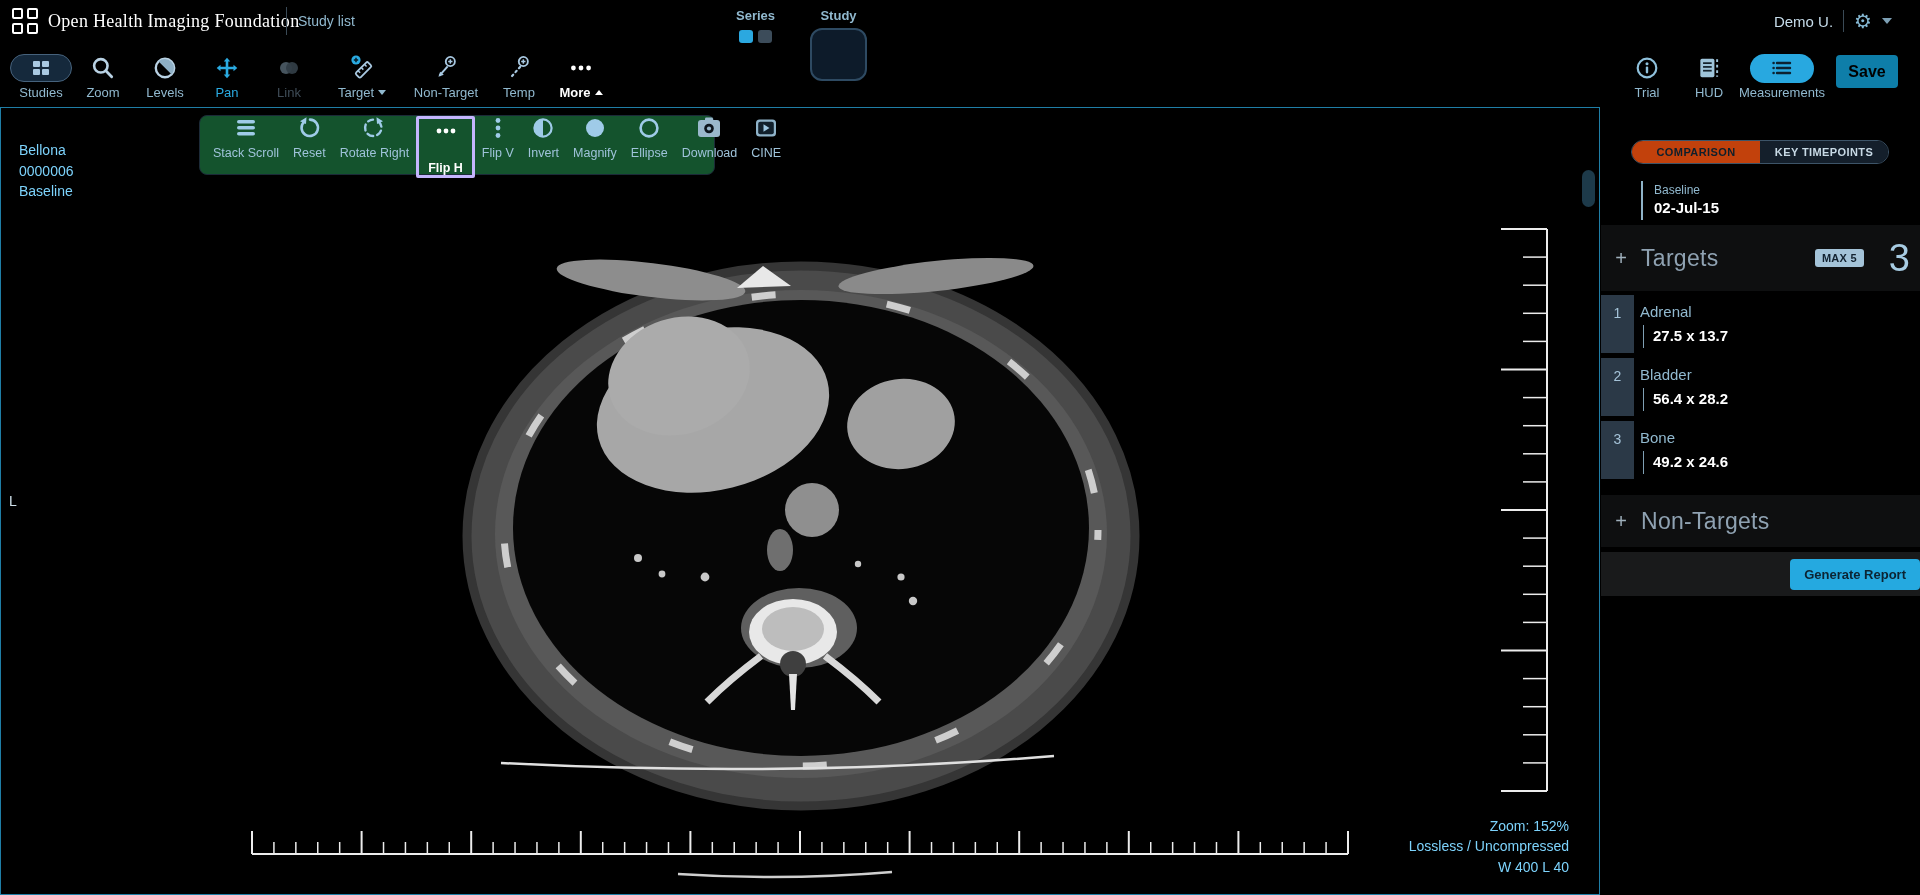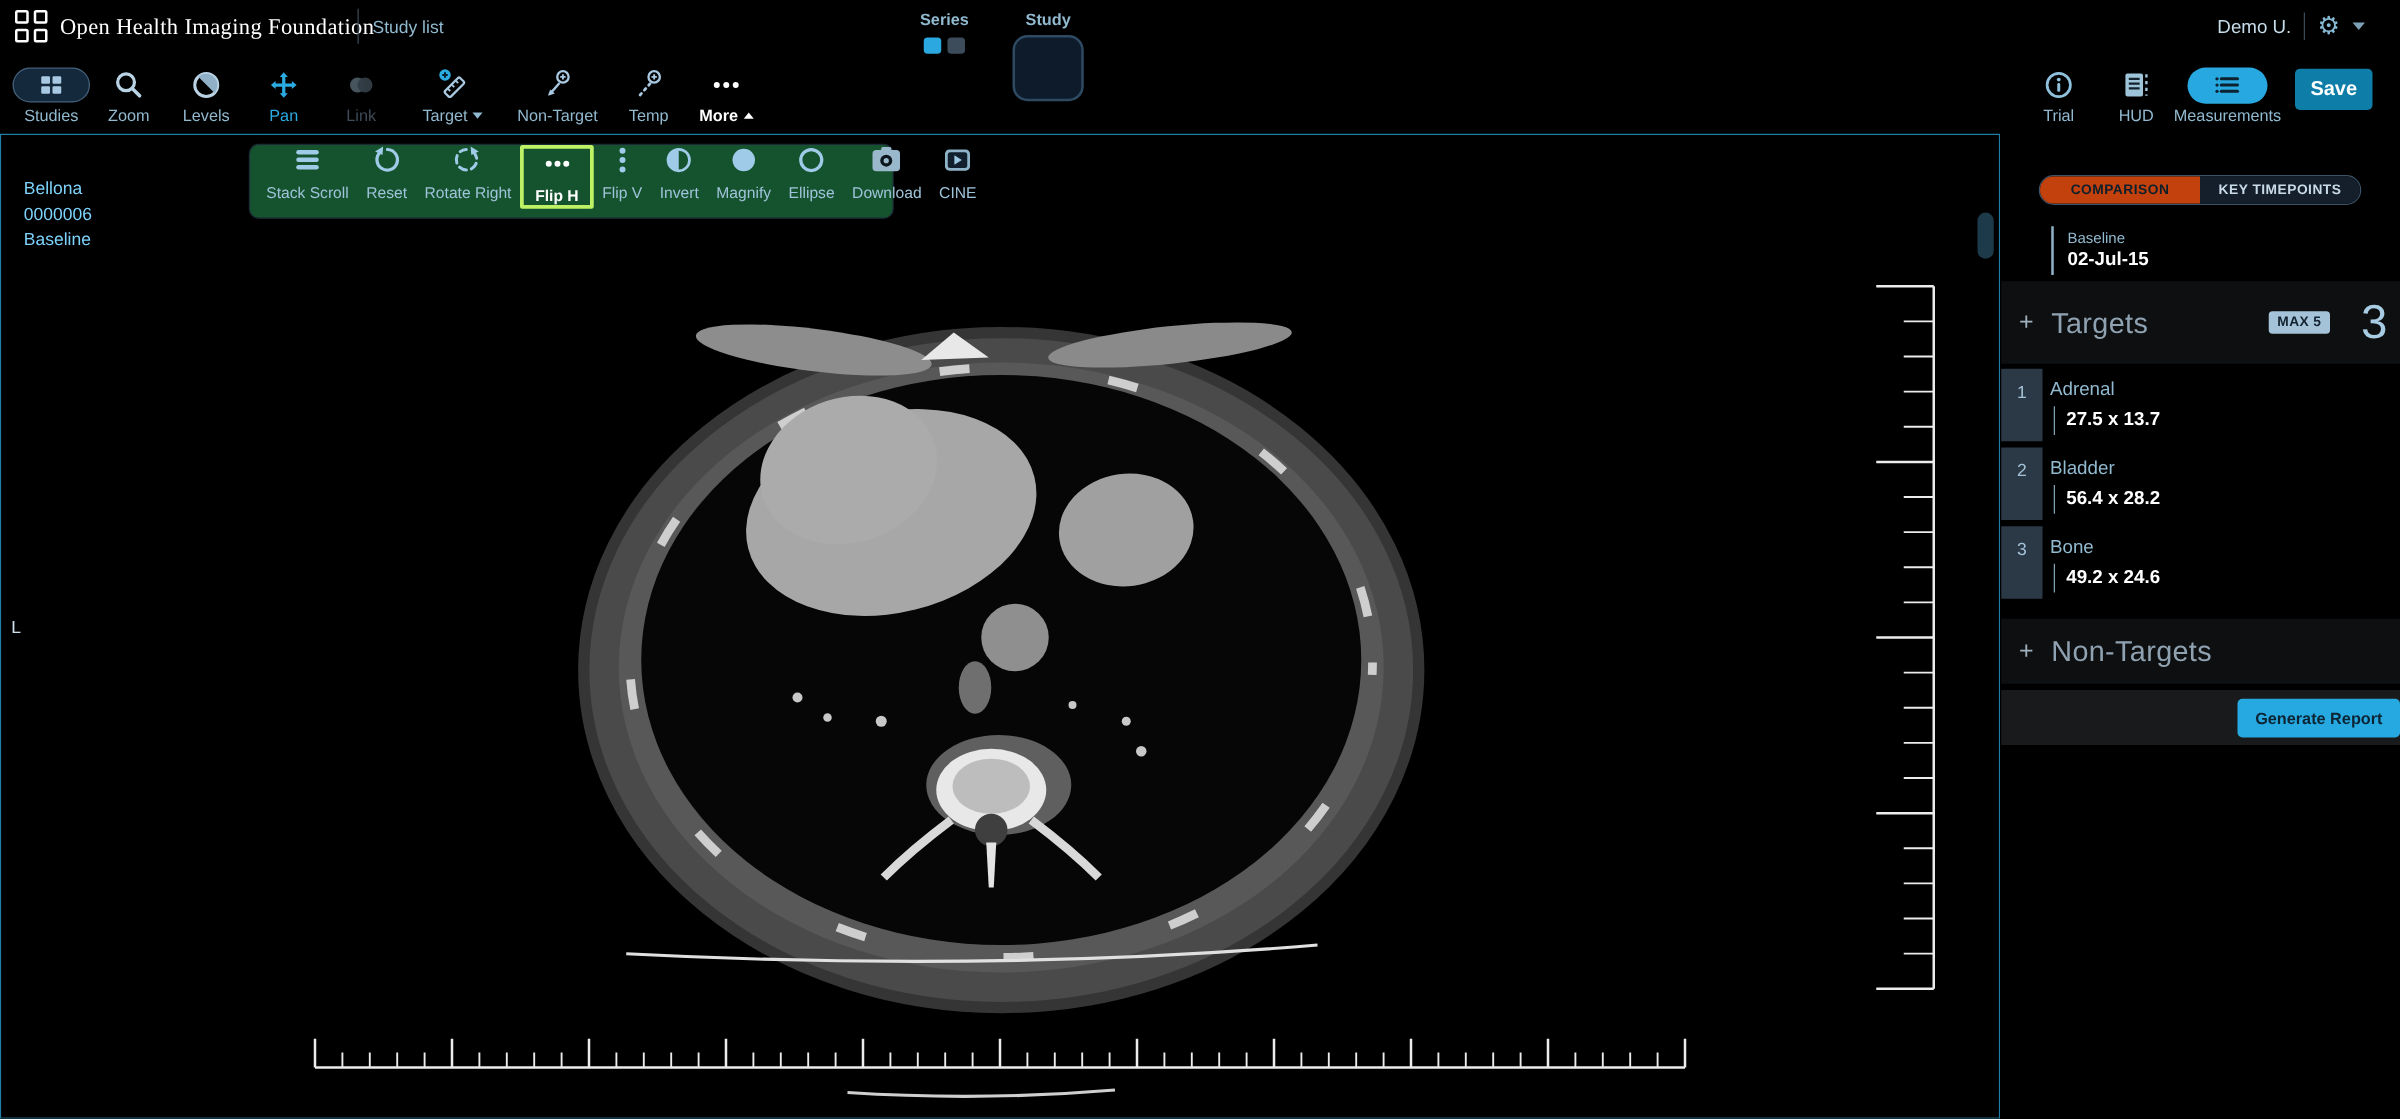--- a/index.html
+++ b/index.html
@@ -37,38 +37,38 @@
   .tool .ticon { height:30px; display:flex; align-items:center; justify-content:center; }
   .tool .tlabel { margin-top:2px; font-size:13px; color:#91b9cf; white-space:nowrap; display:flex; align-items:center; gap:4px; }
   .tool.active .tlabel { color:#2aabe2; }
   .tool.disabled .tlabel { color:#3f4c57; }
   .tool.more .tlabel { color:#fff; font-weight:bold; }
   .pill-frame { width:62px; height:28px; border:1.5px solid #46627c; border-radius:14px; background:#15293c; display:flex; align-items:center; justify-content:center; }
   .caret-sm-down { width:0;height:0;border-left:4px solid transparent;border-right:4px solid transparent;border-top:5px solid #91b9cf; }
   .caret-sm-up { width:0;height:0;border-left:4px solid transparent;border-right:4px solid transparent;border-bottom:5px solid #fff; }
   .tools-right { position:absolute; right:96px; top:0; display:flex; }
   .meas-pill { width:64px; height:29px; border-radius:15px; background:#28a8e0; display:flex; align-items:center; justify-content:center; }
-  .save-btn { position:absolute; right:22px; top:11px; width:62px; height:33px; background:#0e7ea9; border-radius:4px; border:none; color:#ffffff; font-weight:bold; font-size:16px; font-family:inherit; cursor:pointer; }
+  .save-btn { position:absolute; right:22px; top:11px; width:62px; height:33px; background:#0e7ea9; border-radius:4px; border:none; color:#000000; font-weight:bold; font-size:16px; font-family:inherit; cursor:pointer; }
 
   
   .viewport { position:absolute; left:0; top:107px; width:1600px; height:788px; border:1px solid #1f7ea6; background:#000; }
   .ct-svg { position:absolute; left:0; top:0; }
   .overlay { position:absolute; font-size:14px; line-height:20.5px; color:#7dd3fc; z-index:5; }
   .ov-tl { left:18px; top:32px; }
   .ov-tr { right:30px; top:31px; text-align:right; }
   .ov-bl { left:18px; bottom:17px; }
   .ov-br { right:30px; bottom:17px; text-align:right; }
   .ov-l { left:8px; top:383px; color:#cfe0ea; }
   .scroll-thumb { position:absolute; left:1581px; top:62px; width:13px; height:37px; background:#1d3a4a; border-radius:7px; z-index:6; }
 
   
   .subtoolbar { position:absolute; left:198px; top:7px; width:516px; height:60px; background:#14532d; border:1px solid #1c2a38; border-radius:8px; display:flex; align-items:flex-start; justify-content:space-between; padding:0 6px; z-index:10; }
   .sub-tool { display:flex; flex-direction:column; align-items:center; justify-content:center; padding:0 7px; cursor:pointer; }
   .sub-tool .slabel { font-size:12.5px; color:#9fc3da; margin-top:2px; white-space:nowrap; }
-  .sub-tool.active { border:3px solid #bef264; border-radius:2px; padding:0 9px; }
+  .sub-tool.active { border:3px solid #c4b5fd; border-radius:2px; padding:0 9px;gap:12px; }
   .sub-tool.active .slabel { color:#fff; font-weight:bold; }
 
   
   .sidebar { position:absolute; left:1601px; top:107px; width:319px; height:788px; background:#000; }
   .tabs { position:absolute; left:30px; top:33px; width:258px; height:24px; border:1px solid #3d5468; border-radius:13px; display:flex; overflow:hidden; }
   .tab { flex:1; display:flex; align-items:center; justify-content:center; font-size:11px; font-weight:bold; letter-spacing:.4px; cursor:pointer; }
   .tab.on { background:#c2410c; color:#0e1f2c; }
   .tab.off { background:#141f2b; color:#c8dae6; }
   .timepoint { position:absolute; left:40px; top:74px; border-left:2px solid #8fb3c8; padding:2px 0 4px 11px; }
   .tp-label { font-size:12px; color:#91b9cf; }
@@ -488,20 +488,25 @@
             </svg></span>
         <span class="slabel">CINE</span>
       </div>
     </div>
 
     <div class="overlay ov-tl">
       <div>Bellona</div>
       <div>0000006</div>
       <div>Baseline</div>
     </div>
+    <div class="overlay ov-br">
+      <div>Zoom: 152%</div>
+      <div>Lossless / Uncompressed</div>
+      <div>W 400 L 40</div>
+    </div>
     <div class="overlay ov-l">L</div>
 
     <div class="scroll-thumb"></div>
   </div>
 
   <div class="sidebar">
     <div class="tabs">
       <div class="tab on">COMPARISON</div>
       <div class="tab off">KEY TIMEPOINTS</div>
     </div>

